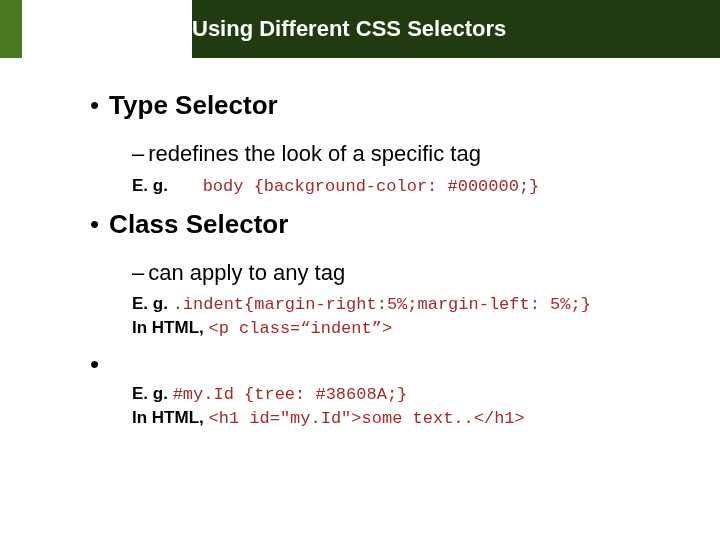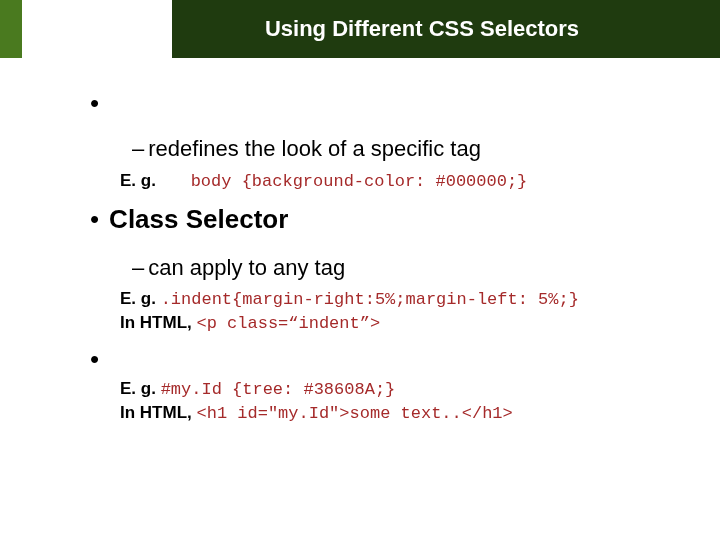--- a/index.html
+++ b/index.html
@@ -14,28 +14,28 @@
   }
   .slide {
     position: relative;
     width: 720px;
     height: 540px;
     box-sizing: border-box;
   }
   .title-bar {
     position: absolute;
     top: 0;
-    left: 172px;
+    left: 192px;
     right: 0;
     height: 58px;
     background: #1f3b0f;
     display: flex;
     align-items: center;
     padding-right: 48px;
-    justify-content: center;
+    justify-content: flex-start;
   }
   .title-bar span {
     color: #fff;
     font-size: 22px;
     font-weight: bold;
   }
   .accent {
     position: absolute;
     left: 0;
     top: 0;
@@ -67,21 +67,21 @@
   .sub {
     margin-left: 42px;
     font-size: 22px;
     line-height: 1.3;
     margin-top: 19px;
   }
   .sub .dash {
     margin-right: 4px;
   }
   .eg-row {
-    margin-left: 30px;
+    margin-left: 42px;
     font-size: 17px;
     margin-top: 6px;
     line-height: 1.35;
   }
   .eg-label {
     font-weight: bold;
   }
   .code {
     font-family: "Courier New", Courier, monospace;
     color: #a52a2a;
@@ -97,20 +97,21 @@
 <div class="slide">
   <div class="accent"></div>
   <div class="title-bar">
     <span>Using Different CSS Selectors</span>
   </div>
 
   <div class="content">
 
     <div class="bullet-row">
       <span class="bullet-sym">•</span>
+      <span class="bullet-text">Type Selector</span>
     </div>
     <div class="sub">
       <span class="dash">–</span><span>redefines the look of a specific tag</span>
     </div>
     <div class="eg-row">
       <span class="eg-label">E. g.</span>
       <span class="code code-inline">body {background-color: #000000;}</span>
     </div>
 
     <div class="bullet-row">

